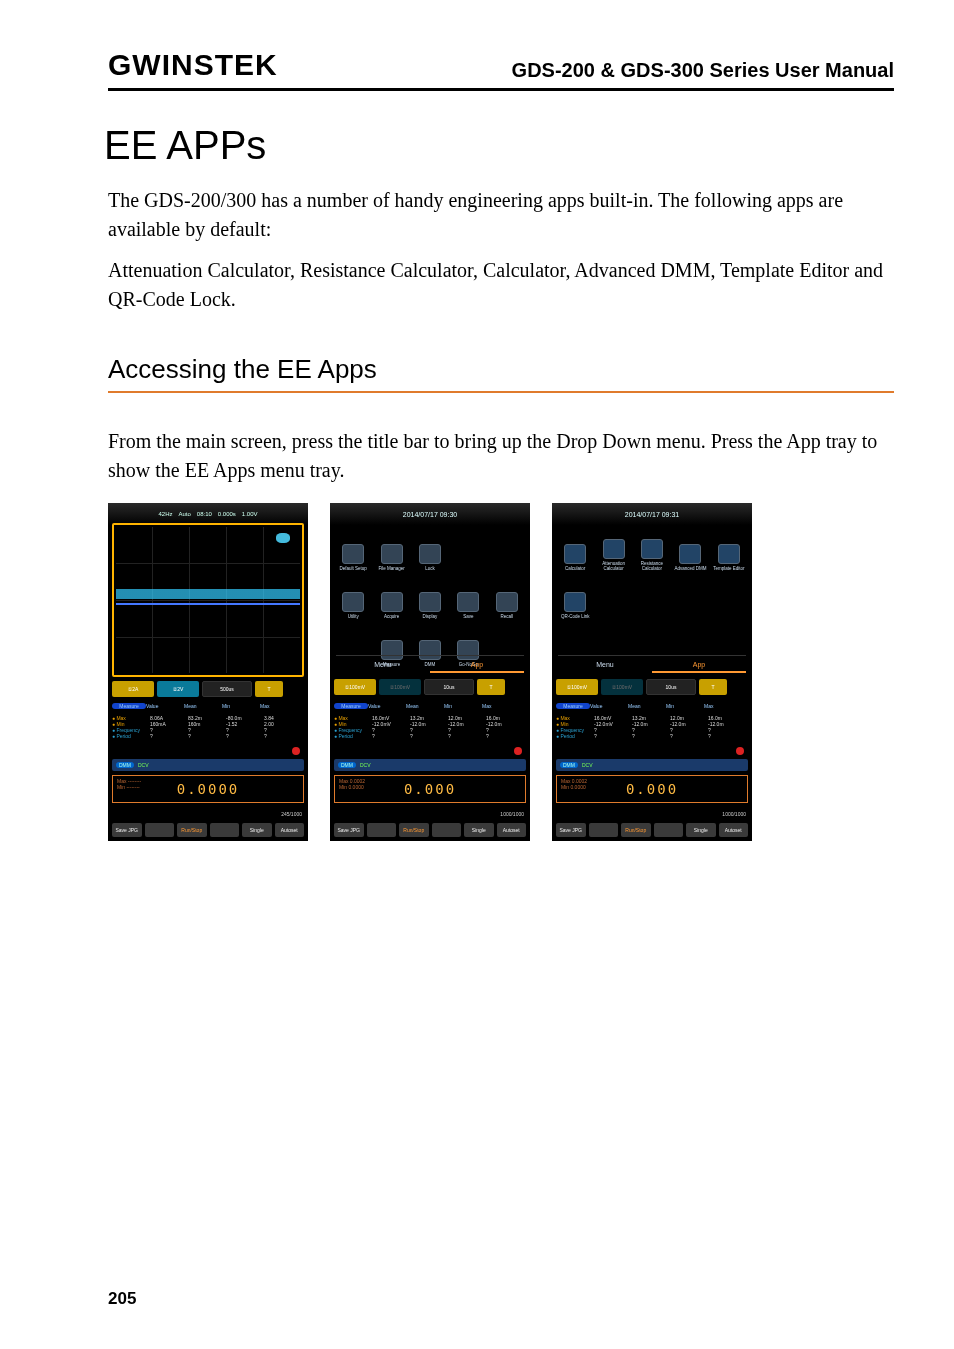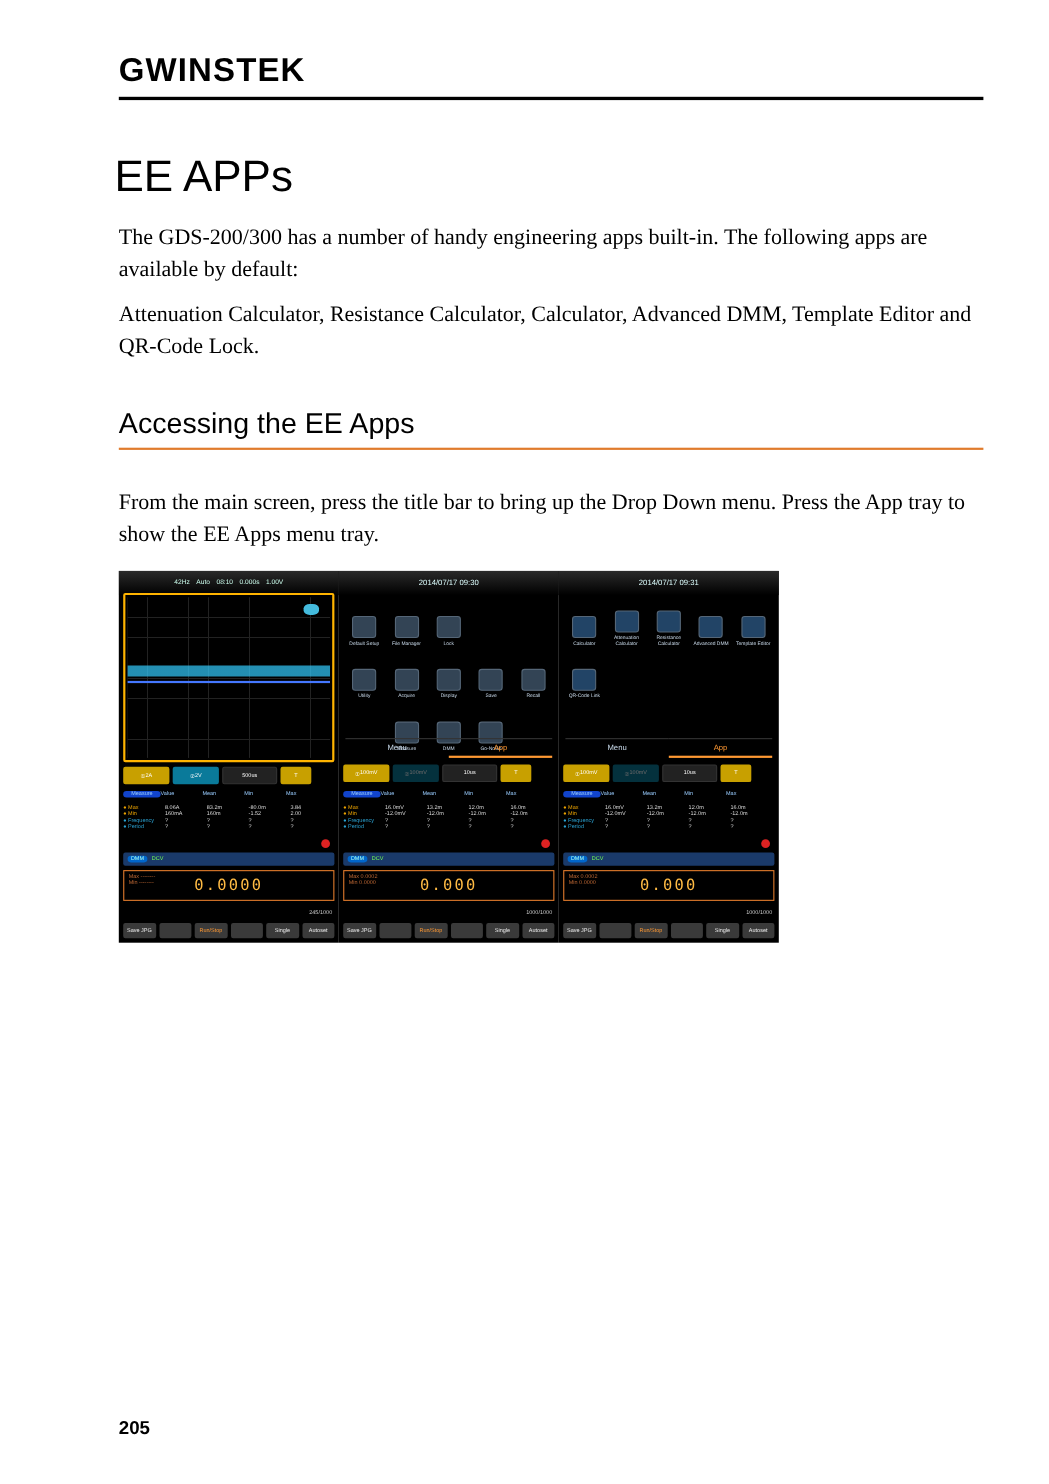--- a/index.html
+++ b/index.html
@@ -11,21 +11,21 @@
     height: 1349px;
     position: relative;
     padding: 48px 60px 40px 108px;
   }
   .header-row {
     display: flex;
     justify-content: space-between;
     align-items: flex-end;
     border-bottom: 3px solid #000;
     padding-bottom: 6px;
-    margin-bottom: 48px;
+    margin-bottom: 32px;
   }
   .logo {
     font-family: Arial, sans-serif;
     font-weight: 900;
     font-size: 30px;
     letter-spacing: 1px;
   }
   .doc-title {
     font-family: Arial, sans-serif;
     font-weight: bold;
@@ -50,20 +50,21 @@
     margin-top: 40px;
     margin-bottom: 6px;
   }
   .orange-rule {
     border: none;
     border-top: 2px solid #e07b2c;
     margin-bottom: 34px;
   }
   .screenshots-row {
     display: flex;
+    gap: 22px;
     margin-top: 18px;
   }
   .shot {
     width: 200px;
     height: 338px;
     background: #000;
     position: relative;
     font-family: Arial, sans-serif;
     color: #fff;
     overflow: hidden;
@@ -121,20 +122,21 @@
   .meas-body2 { top:212px;}
   .s3-icon-row .ic .sq { background:#246;}
   .red-dot{ position:absolute; right:8px; top:244px; width:8px; height:8px; border-radius:50%; background:#d22;}
   .page-num { position:absolute; bottom:40px; left:108px; font-family:Arial,sans-serif; font-weight:bold; font-size:17px;}
 </style>
 </head>
 <body>
 
 <div class="header-row">
   <div class="logo">GWINSTEK</div>
+  <div class="doc-title">GDS-200 &amp; GDS-300 Series User Manual</div>
 </div>
 
 <h1 class="main-heading">EE APPs</h1>
 <p class="body-text">The GDS-200/300 has a number of handy engineering apps built-in. The following apps are available by default:</p>
 <p class="body-text">Attenuation Calculator, Resistance Calculator, Calculator, Advanced DMM, Template Editor and QR-Code Lock.</p>
 
 <h2 class="section-heading">Accessing the EE Apps</h2>
 <hr class="orange-rule">
 
 <p class="body-text">From the main screen, press the title bar to bring up the Drop Down menu. Press the App tray to show the EE Apps menu tray.</p>

